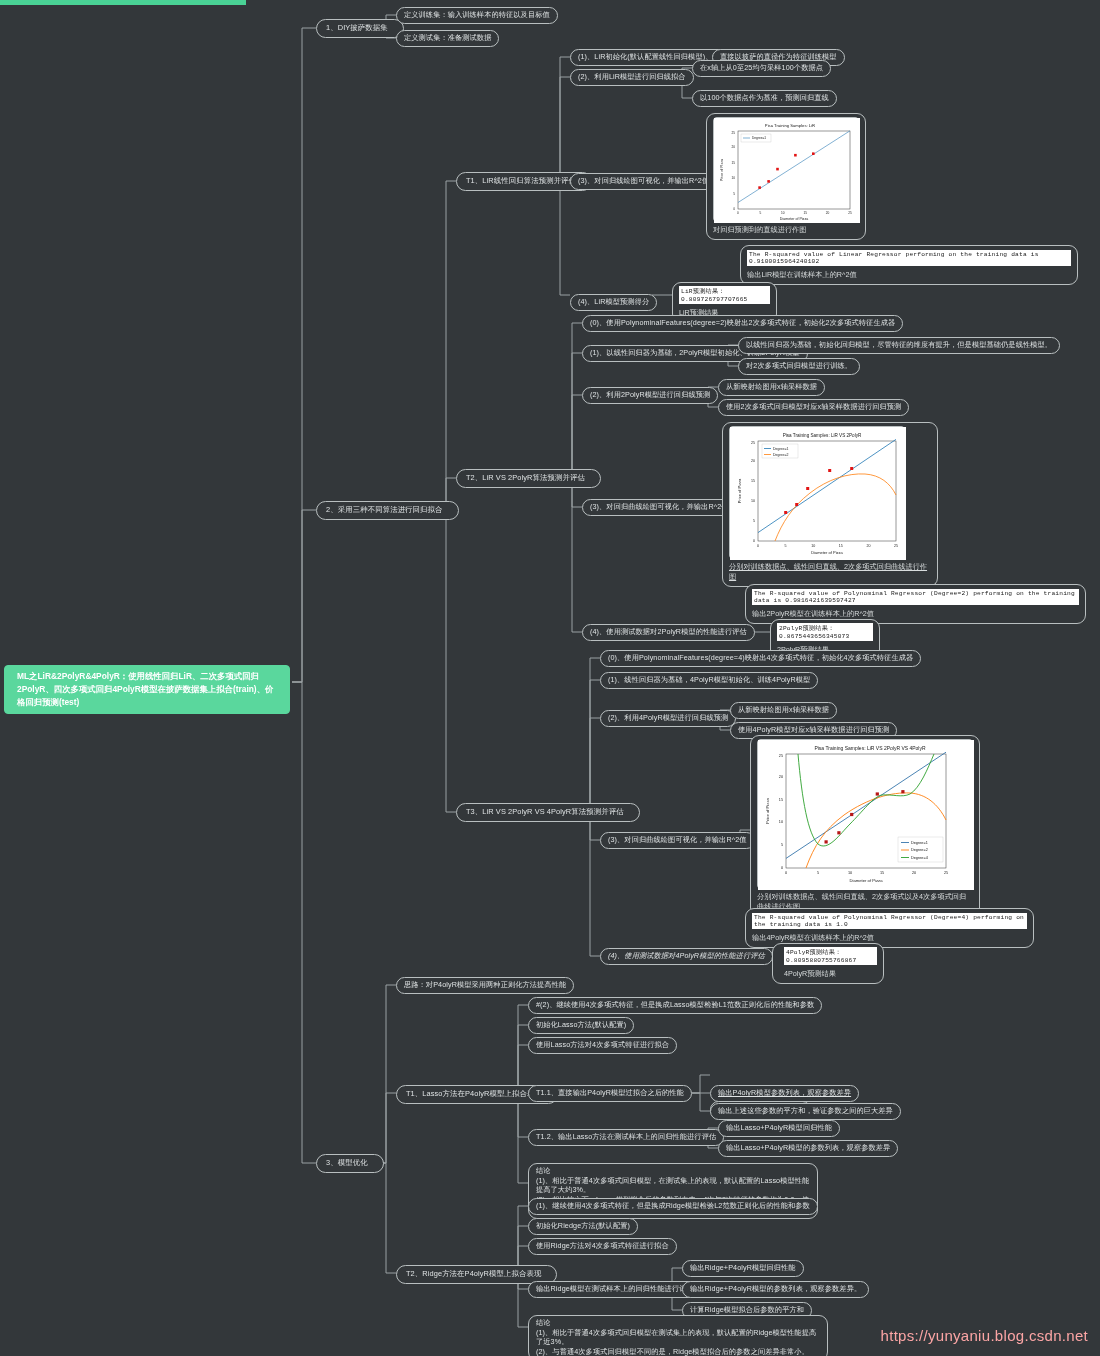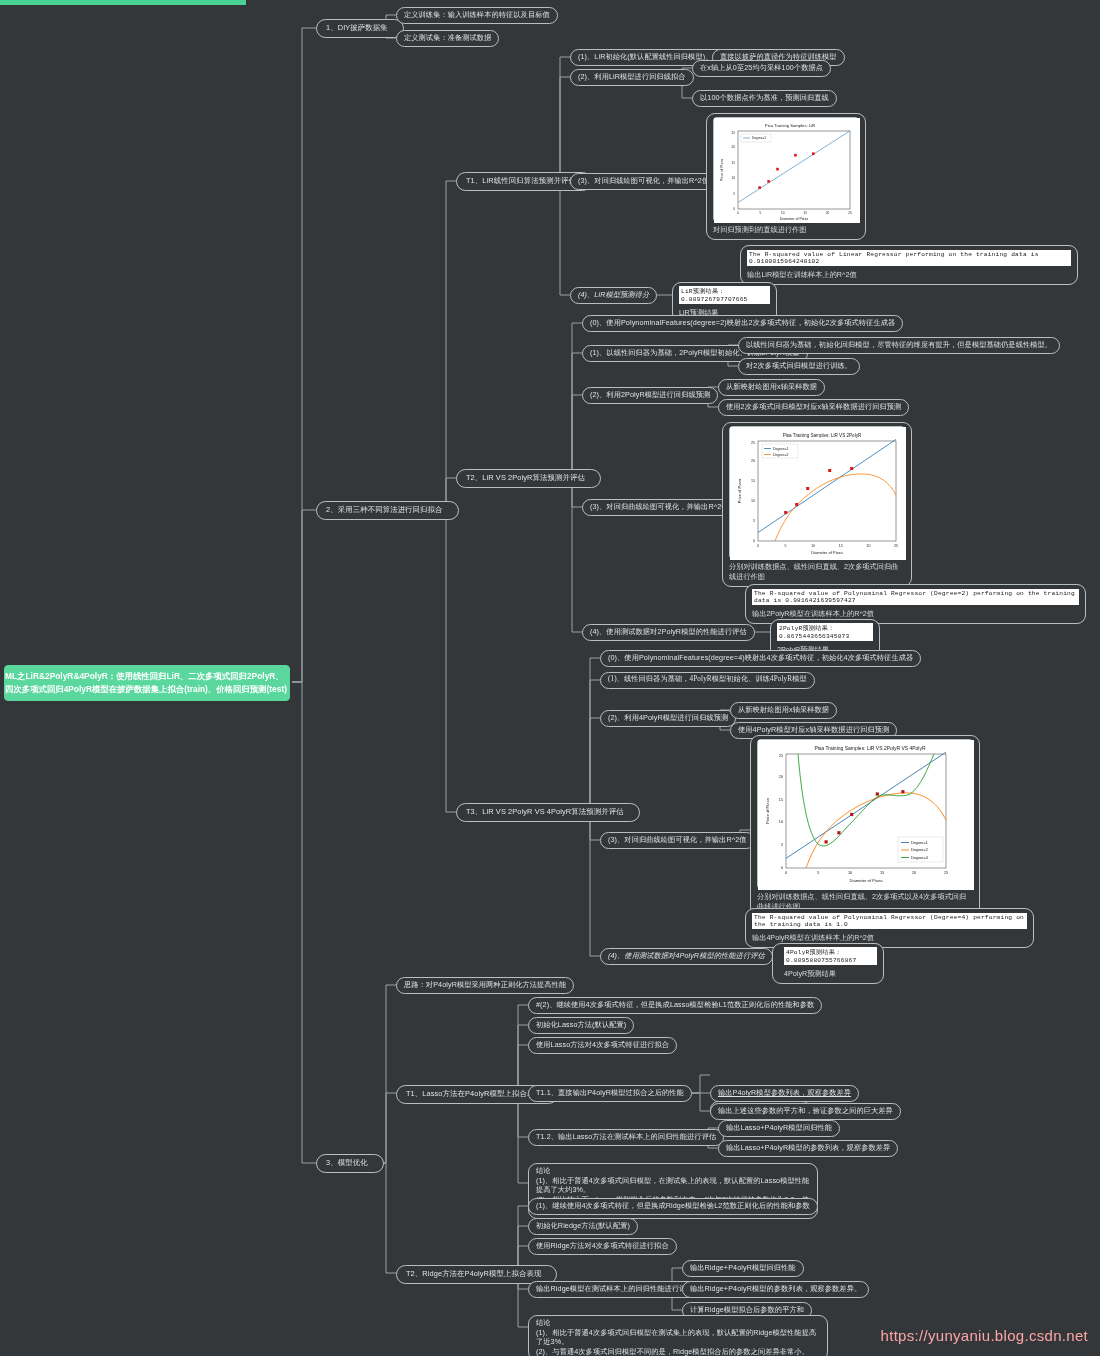--- a/index.html
+++ b/index.html
@@ -39,21 +39,21 @@
     position:absolute;
     left:4px; top:665px;
     width:286px;
     background:#5ad79d;
     border:1px solid #5ad79d;
     border-radius:4px;
     color:#ffffff;
     font-size:8.4px;
     font-weight:bold;
     line-height:1.55;
-    padding:4px 0;
+    padding:4px 12px;
     white-space:normal;
   }
 
   .lvl1 { font-size:7.4px; padding:3px 15px 4px 9px; border-radius:11px; }
   .code {
     background:#ffffff;
     color:#1a1a1a;
     font-family:"Liberation Mono","DejaVu Sans Mono",monospace;
     font-size:6.2px;
     padding:1px 2px;
@@ -228,41 +228,41 @@
       </svg>
     </div>
     <div class="l2">对回归预测到的直线进行作图</div>
   </div>
 
   <div class="wrapbox" style="left:740px; top:245px; width:338px;">
     <span class="code">The R-squared value of Linear Regressor performing on the training data is 0.9100015964240102</span>
     <div class="l2">输出LiR模型在训练样本上的R^2值</div>
   </div>
 
-  <div class="node" style="left:570px; top:287px;font-style:italic;">(4)、LiR模型预测得分</div>
+  <div class="node" style="left:570px; top:294px;">(4)、LiR模型预测得分</div>
   <div class="wrapbox" style="left:672px; top:282px; width:105px;">
     <span class="code">LiR预测结果：0.809726797707665</span>
     <div class="l2">LiR预测结果</div>
   </div>
 
   <div class="node lvl1" style="left:456px; top:469px;">T2、LiR VS 2PolyR算法预测并评估</div>
 
   <div class="node" style="left:582px; top:315px;">(0)、使用PolynominalFeatures(degree=2)映射出2次多项式特征，初始化2次多项式特征生成器</div>
 
   <div class="node" style="left:582px; top:345px;">(1)、以线性回归器为基础，2PolyR模型初始化、训练2PolyR模型</div>
   <div class="node" style="left:738px; top:337px;">以线性回归器为基础，初始化回归模型，尽管特征的维度有提升，但是模型基础仍是线性模型。</div>
   <div class="node" style="left:738px; top:358px;">对2次多项式回归模型进行训练。</div>
 
   <div class="node" style="left:582px; top:387px;">(2)、利用2PolyR模型进行回归线预测</div>
   <div class="node" style="left:718px; top:379px;">从新映射绘图用x轴采样数据</div>
   <div class="node" style="left:718px; top:399px;">使用2次多项式回归模型对应x轴采样数据进行回归预测</div>
 
   <div class="node" style="left:582px; top:499px;">(3)、对回归曲线绘图可视化，并输出R^2值</div>
 
-  <div class="wrapbox" style="left:722px; top:422px; width:190px;">
+  <div class="wrapbox" style="left:722px; top:422px; width:216px;text-decoration:underline;">
     <div class="chart" style="position:relative; width:176px; height:133px;">
       <svg viewBox="0 0 176 133" width="176" height="133">
         <rect x="0" y="0" width="176" height="133" fill="#fff"></rect>
         <text x="92" y="10" font-size="4.6" text-anchor="middle" fill="#222">Pisa Training Samples: LiR VS 2PolyR</text>
         <rect x="28" y="14" width="138" height="100" fill="none" stroke="#333" stroke-width="0.5"></rect>
         <text x="25" y="115" font-size="3.6" text-anchor="end" fill="#222">0</text>
         <text x="25" y="95" font-size="3.6" text-anchor="end" fill="#222">5</text>
         <text x="25" y="75" font-size="3.6" text-anchor="end" fill="#222">10</text>
         <text x="25" y="55" font-size="3.6" text-anchor="end" fill="#222">15</text>
         <text x="25" y="35" font-size="3.6" text-anchor="end" fill="#222">20</text>
@@ -299,21 +299,21 @@
 
   <div class="node" style="left:582px; top:624px;">(4)、使用测试数据对2PolyR模型的性能进行评估</div>
   <div class="wrapbox" style="left:770px; top:619px; width:110px;">
     <span class="code">2PolyR预测结果：0.8675443656345073</span>
     <div class="l2">2PolyR预测结果</div>
   </div>
 
   <div class="node lvl1" style="left:456px; top:803px;">T3、LiR VS 2PolyR VS 4PolyR算法预测并评估</div>
 
   <div class="node" style="left:600px; top:650px;">(0)、使用PolynominalFeatures(degree=4)映射出4次多项式特征，初始化4次多项式特征生成器</div>
-  <div class="node" style="left:600px; top:672px;font-family:Liberation Serif, serif;">(1)、线性回归器为基础，4PolyR模型初始化、训练4PolyR模型</div>
+  <div class="node" style="left:600px; top:672px;">(1)、线性回归器为基础，4PolyR模型初始化、训练4PolyR模型</div>
 
   <div class="node" style="left:600px; top:710px;">(2)、利用4PolyR模型进行回归线预测</div>
   <div class="node" style="left:730px; top:702px;">从新映射绘图用x轴采样数据</div>
   <div class="node" style="left:730px; top:722px;">使用4PolyR模型对应x轴采样数据进行回归预测</div>
 
   <div class="node" style="left:600px; top:832px;">(3)、对回归曲线绘图可视化，并输出R^2值</div>
 
   <div class="wrapbox" style="left:750px; top:735px; width:230px;">
     <div class="chart" style="position:relative; width:216px; height:150px;">
       <svg viewBox="0 0 216 150" width="216" height="150">

